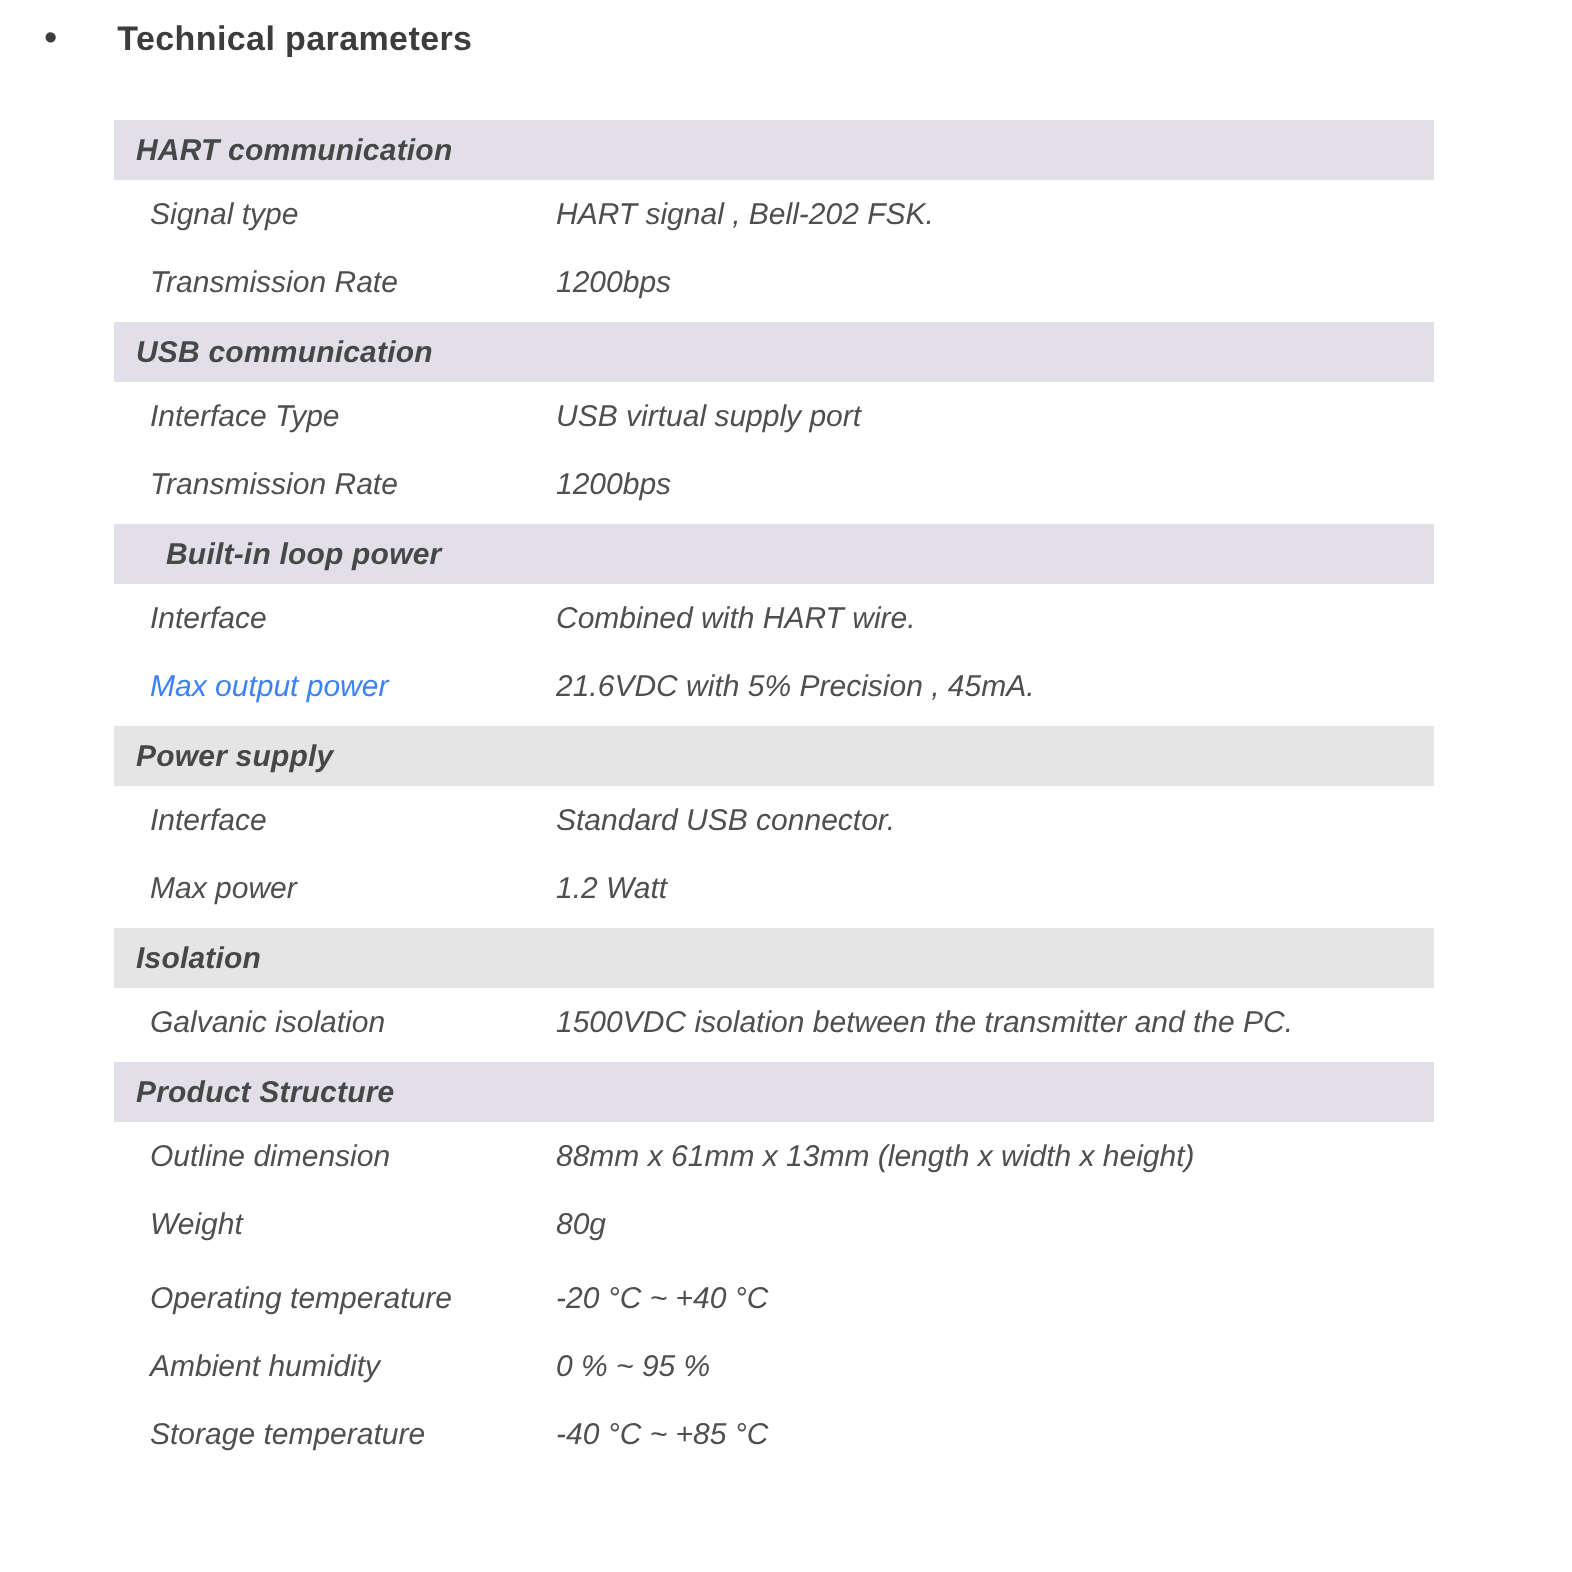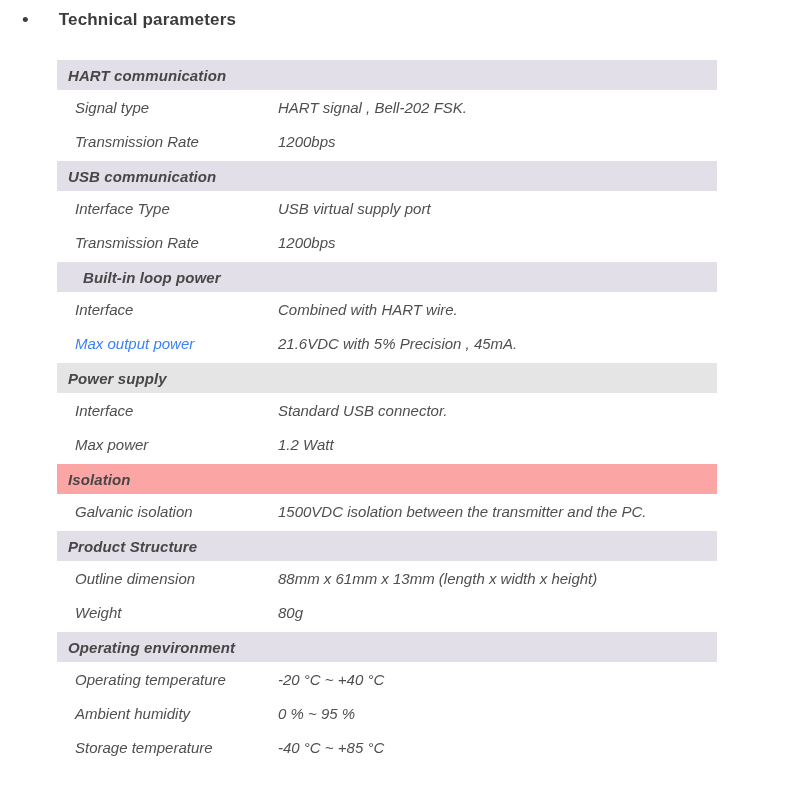--- a/index.html
+++ b/index.html
@@ -146,21 +146,21 @@
     <span class="row-value" style="color: rgb(79, 79, 79);">Standard USB connector.</span>
   </div>
 
   <div class="spec-row">
     <span class="row-label" style="color: rgb(79, 79, 79);">Max power</span>
     <span class="row-value" style="color: rgb(79, 79, 79);">1.2 Watt</span>
   </div>
 </section>
 
   <section class="spec-section">
-    <div class="section-header" style="background: #fca5a5;">
+    <div class="section-header" style="background: #e5e5e5;">
       <span class="section-header-label" style="color: rgb(71, 71, 71);">Isolation</span>
     </div>
 
   <div class="spec-row">
     <span class="row-label" style="color: rgb(79, 79, 79);">Galvanic isolation</span>
     <span class="row-value" style="color: rgb(79, 79, 79);">1500VDC isolation between the transmitter and the PC.</span>
   </div>
 </section>
 
   <section class="spec-section">
@@ -173,23 +173,20 @@
     <span class="row-value" style="color: rgb(79, 79, 79);">88mm x 61mm x 13mm (length x width x height)</span>
   </div>
 
   <div class="spec-row">
     <span class="row-label" style="color: rgb(79, 79, 79);">Weight</span>
     <span class="row-value" style="color: rgb(79, 79, 79);">80g</span>
   </div>
 </section>
 
   <section class="spec-section">
-    <div class="section-header" style="background: rgb(227, 223, 233);">
-      <span class="section-header-label" style="color: rgb(71, 71, 71);">Operating environment</span>
-    </div>
 
   <div class="spec-row">
     <span class="row-label" style="color: rgb(79, 79, 79);">Operating temperature</span>
     <span class="row-value" style="color: rgb(79, 79, 79);">-20 °C ~ +40 °C</span>
   </div>
 
   <div class="spec-row">
     <span class="row-label" style="color: rgb(79, 79, 79);">Ambient humidity</span>
     <span class="row-value" style="color: rgb(79, 79, 79);">0 % ~ 95 %</span>
   </div>

